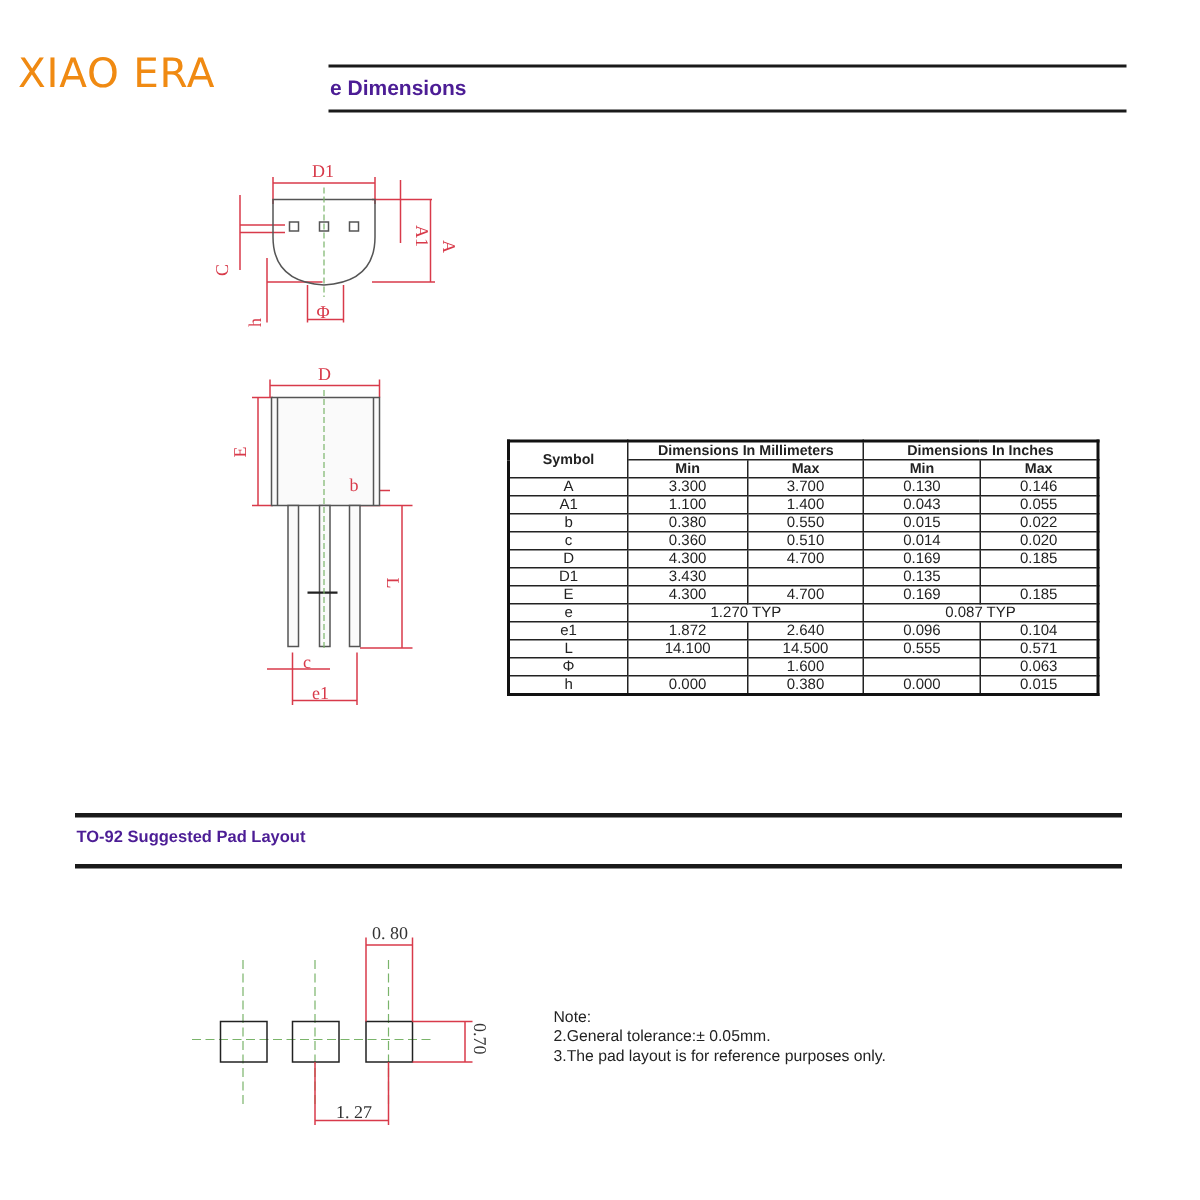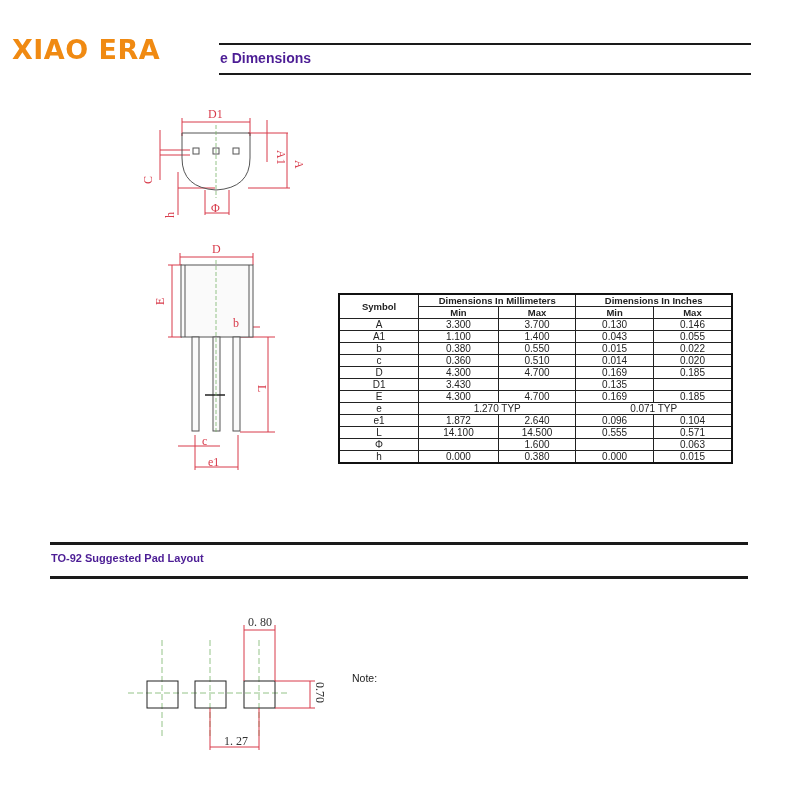--- a/index.html
+++ b/index.html
@@ -1,25 +1,25 @@
 <!DOCTYPE html>
 <html><head>
 <meta charset="utf-8">
 <style>
   html, body { margin:0; padding:0; background:#ffffff; }
   body { width:800px; height:800px; position:relative; overflow:hidden; font-family:"Liberation Sans", sans-serif; color:#111; }
   .abs { position:absolute; }
-  .brand { left:12px; top:34px; font-family:"DejaVu Sans", sans-serif; font-weight:bold; font-size:27px; letter-spacing:0.5px; color:#f08a12; }
+  .brand { left:12px; top:34px; font-family:"DejaVu Sans", sans-serif; font-weight:normal; font-size:27px; letter-spacing:0.5px; color:#f08a12; }
   .rule { position:absolute; height:2px; background:#1a1a1a; }
   .sec-title { position:absolute; font-weight:bold; font-size:14px; color:#4c1d95; }
   table.dims { position:absolute; left:338px; top:293px; width:395px; border-collapse:collapse; font-family:"Liberation Sans", sans-serif; font-size:10px; color:#222;border-radius:12px; }
   table.dims td, table.dims th { border:1px solid #222; height:11px; padding:0; line-height:11px; text-align:center; font-weight:normal; }
   table.dims th { font-weight:bold; font-size:9.5px; }
   table.dims { border:2px solid #111; }
-  .note { position:absolute; left:352px; top:672px; font-size:10.5px; line-height:13px; color:#222; }
+  .note { position:absolute; left:369px; top:672px; font-size:10.5px; line-height:13px; color:#222; }
   svg text { font-family:"Liberation Serif", serif; }
 </style>
 </head>
 <body>
 
 <div class="abs brand">XIAO ERA</div>
 
 <div class="rule" style="left:219px; top:43px; width:532px;"></div>
 <div class="sec-title" style="left:220px; top:50px;">e Dimensions</div>
 <div class="rule" style="left:219px; top:73px; width:532px;"></div>
@@ -168,21 +168,21 @@
   <tr>
         <td>E</td>
         <td>4.300</td>
         <td>4.700</td>
         <td>0.169</td>
         <td>0.185</td>
       </tr>
   <tr>
         <td>e</td>
         <td colspan="2">1.270 TYP</td>
-        <td colspan="2">0.071 TYP</td>
+        <td colspan="2">0.087 TYP</td>
       </tr>
   <tr>
         <td>e1</td>
         <td>1.872</td>
         <td>2.640</td>
         <td>0.096</td>
         <td>0.104</td>
       </tr>
   <tr>
         <td>L</td>
@@ -237,13 +237,15 @@
   </g>
   <g fill="#333" font-size="12">
     <text x="128" y="16">0. 80</text>
     <text x="196" y="72" transform="rotate(90 196 72)">0.70</text>
     <text x="104" y="135">1. 27</text>
   </g>
 </svg>
 
 <div class="note">
   <div>Note:</div>
+  <div>2.General tolerance:± 0.05mm.</div>
+  <div>3.The pad layout is for reference purposes only.</div>
 </div>
 
 </body></html>

